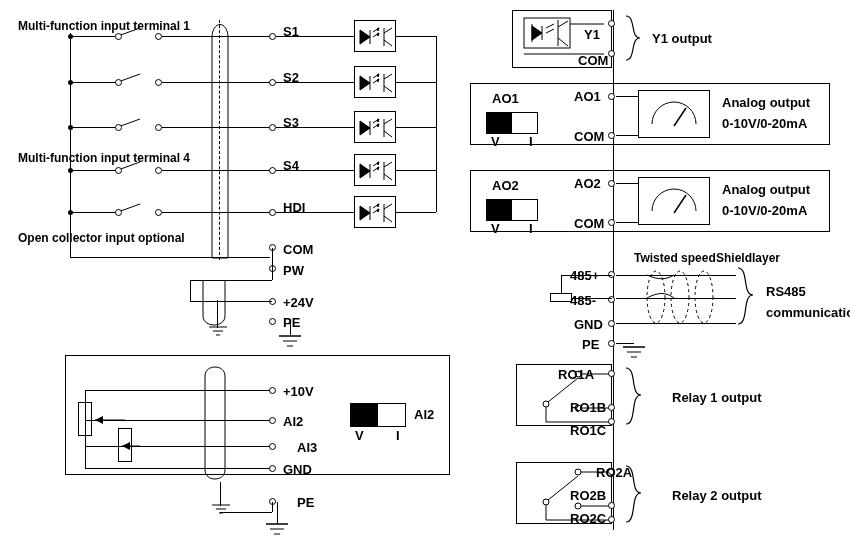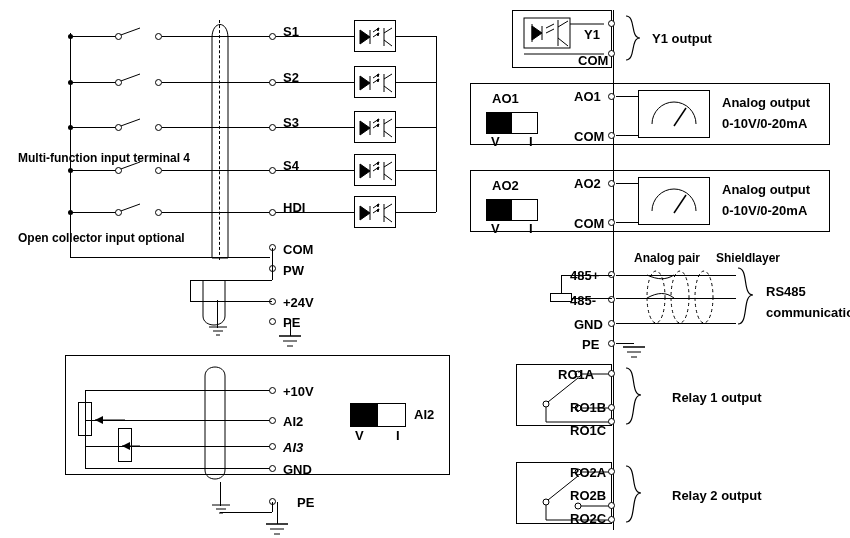--- a/index.html
+++ b/index.html
@@ -19,20 +19,21 @@
   .vi{position:absolute;border:1px solid #000;box-sizing:border-box;display:flex;}
   .vi .blk{background:#000;}
   .vi .wht{background:#fff;}
   .meter{position:absolute;border:1px solid #000;box-sizing:border-box;background:#fff;}
 </style>
 </head>
 <body>
 
 <div id="root">
 
+  <div class="lbl med" style="left:18px;top:20px;">Multi-function input terminal 1</div>
   <div class="lbl med" style="left:18px;top:152px;">Multi-function input terminal 4</div>
   <div class="lbl med" style="left:18px;top:232px;">Open collector input optional</div>
 
   <div class="ln v" style="left:70px;top:33px;height:225px;"></div>
   <div class="ln h" style="left:70px;top:257px;width:200px;"></div>
 
   <div class="ln h" style="left:70px;top:36px;width:48px;"></div>
   <div class="ln h" style="left:70px;top:82px;width:48px;"></div>
   <div class="ln h" style="left:70px;top:127px;width:48px;"></div>
   <div class="ln h" style="left:70px;top:170px;width:48px;"></div>
@@ -225,21 +226,21 @@
     <line x1="11" y1="10" x2="15" y2="10" stroke="#000"></line>
   </svg>
 
   <div class="term" style="left:269px;top:387px;"></div>
   <div class="term" style="left:269px;top:417px;"></div>
   <div class="term" style="left:269px;top:443px;"></div>
   <div class="term" style="left:269px;top:465px;"></div>
 
   <div class="lbl big" style="left:283px;top:385px;">+10V</div>
   <div class="lbl big" style="left:283px;top:415px;">AI2</div>
-  <div class="lbl big" style="left:283px;top:441px;font-style:italic;">AI3</div>
+  <div class="lbl big" style="left:297px;top:441px;">AI3</div>
   <div class="lbl big" style="left:283px;top:463px;">GND</div>
 
   <div class="vi" style="left:350px;top:403px;width:56px;height:24px;">
     <div class="blk" style="width:50%;height:100%;"></div>
     <div class="wht" style="width:50%;height:100%;"></div>
   </div>
   <div class="lbl big" style="left:355px;top:429px;">V</div>
   <div class="lbl big" style="left:396px;top:429px;">I</div>
   <div class="lbl big" style="left:414px;top:408px;">AI2</div>
 
@@ -346,21 +347,21 @@
   <div class="ln h" style="left:616px;top:275px;width:120px;"></div>
   <div class="ln h" style="left:616px;top:298px;width:120px;"></div>
   <div class="ln h" style="left:616px;top:323px;width:120px;"></div>
   <svg style="left:636px;top:262px;width:100px;height:70px;">
     <ellipse cx="20" cy="35" rx="9" ry="26" fill="none" stroke="#000" stroke-dasharray="3,3"></ellipse>
     <ellipse cx="44" cy="35" rx="9" ry="26" fill="none" stroke="#000" stroke-dasharray="3,3"></ellipse>
     <ellipse cx="68" cy="35" rx="9" ry="26" fill="none" stroke="#000" stroke-dasharray="3,3"></ellipse>
     <path d="M11 13 C22 18, 30 18, 38 13" fill="none" stroke="#000"></path>
     <path d="M11 36 C22 30, 30 30, 38 36" fill="none" stroke="#000"></path>
   </svg>
-  <div class="lbl med" style="left:634px;top:252px;">Analog pair</div>
+  <div class="lbl med" style="left:634px;top:252px;">Twisted speed</div>
   <div class="lbl med" style="left:716px;top:252px;">Shieldlayer</div>
   <svg style="left:736px;top:266px;width:24px;height:62px;">
     <path d="M2 2 C13 2, 6 29, 17 29 C6 29, 13 58, 2 58" fill="none" stroke="#000" stroke-width="1.2"></path>
   </svg>
   <div class="lbl big" style="left:766px;top:285px;">RS485</div>
   <div class="lbl big" style="left:766px;top:306px;">communication</div>
 
   <div class="ln h" style="left:616px;top:343px;width:18px;"></div>
   <svg style="left:620px;top:345px;width:32px;height:18px;">
     <line x1="3" y1="2" x2="25" y2="2" stroke="#000" stroke-width="1.5"></line>
@@ -397,21 +398,21 @@
     <circle cx="62" cy="44" r="3" fill="none" stroke="#000"></circle>
     <line x1="32" y1="38" x2="62" y2="14" stroke="#000"></line>
     <line x1="30" y1="43" x2="30" y2="58" stroke="#000"></line>
     <line x1="30" y1="58" x2="96" y2="58" stroke="#000"></line>
     <line x1="65" y1="10" x2="96" y2="10" stroke="#000"></line>
     <line x1="65" y1="44" x2="96" y2="44" stroke="#000"></line>
   </svg>
   <div class="term" style="left:608px;top:468px;"></div>
   <div class="term" style="left:608px;top:502px;"></div>
   <div class="term" style="left:608px;top:516px;"></div>
-  <div class="lbl big" style="left:570px;top:466px;">RO2A</div>
+  <div class="lbl big" style="left:596px;top:466px;">RO2A</div>
   <div class="lbl big" style="left:570px;top:489px;">RO2B</div>
   <div class="lbl big" style="left:570px;top:512px;">RO2C</div>
   <svg style="left:624px;top:464px;width:24px;height:62px;">
     <path d="M2 2 C13 2, 6 29, 17 29 C6 29, 13 58, 2 58" fill="none" stroke="#000" stroke-width="1.2"></path>
   </svg>
   <div class="lbl big" style="left:672px;top:489px;">Relay 2 output</div>
 
 </div>
 
 </body></html>

